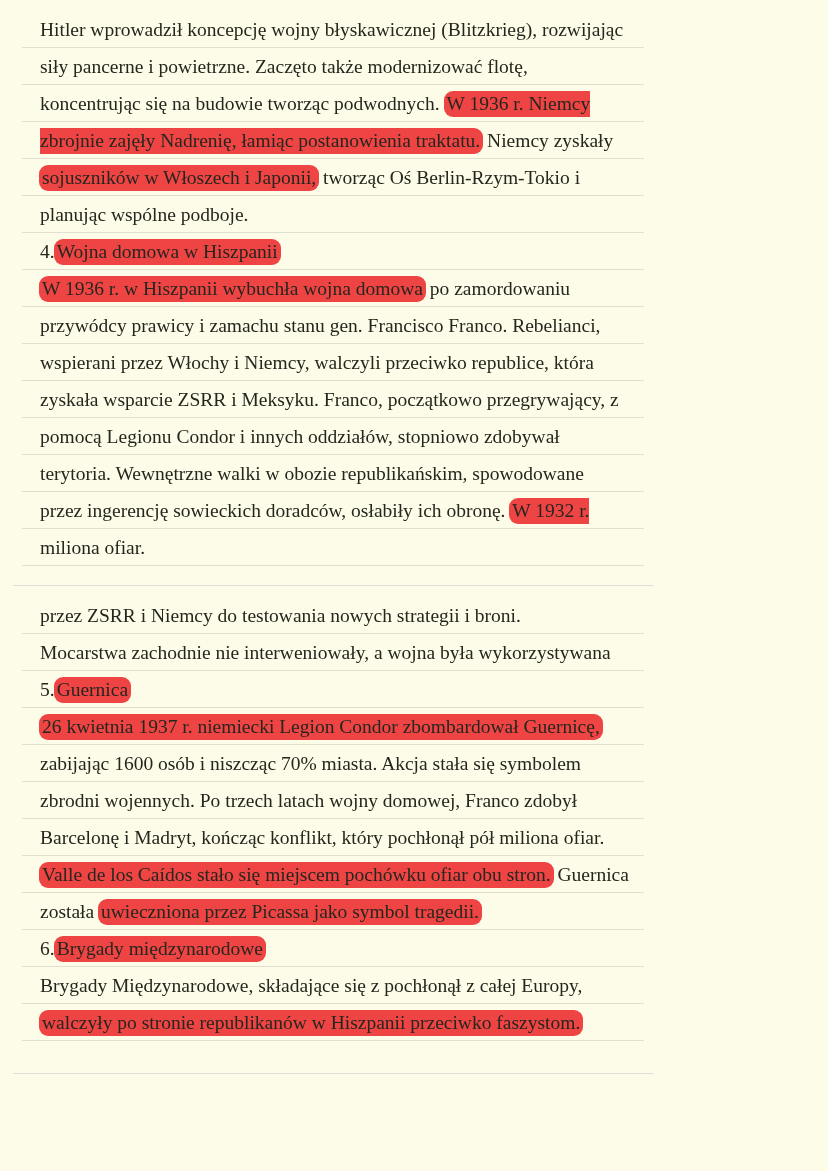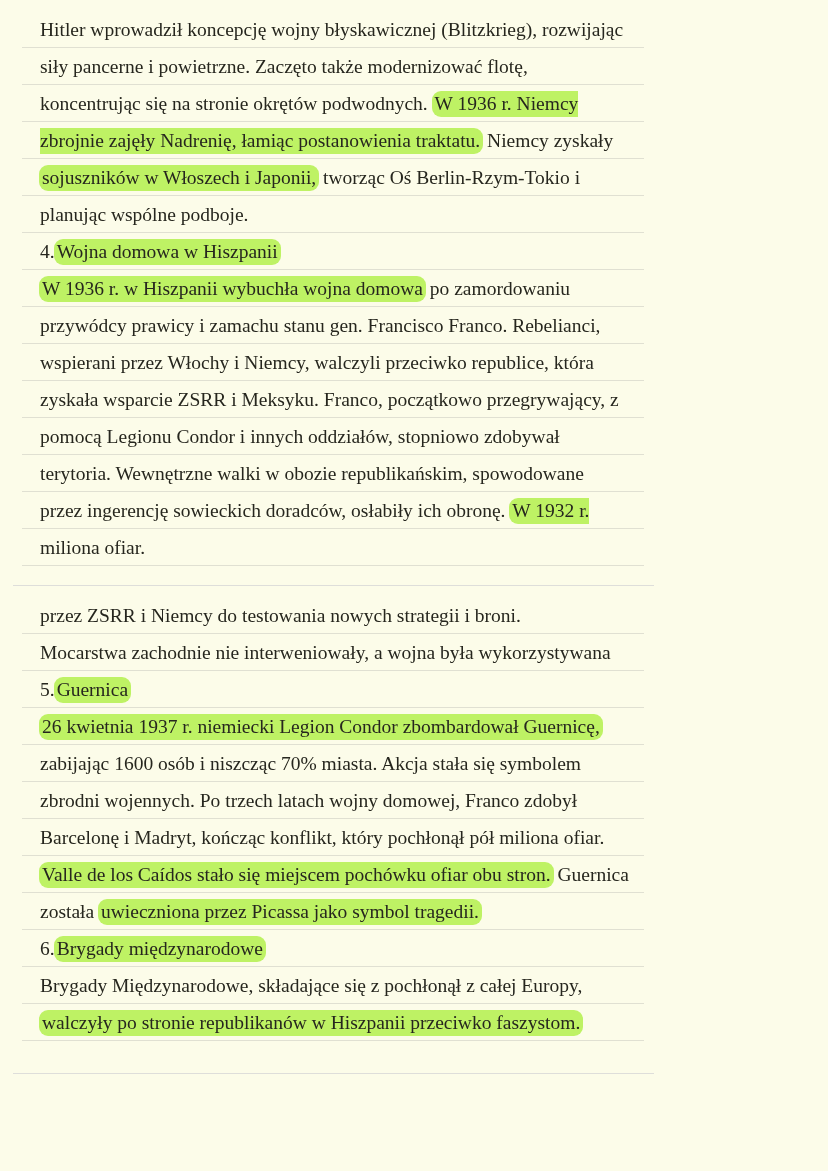--- a/index.html
+++ b/index.html
@@ -50,21 +50,21 @@
     font-size: 19.5px;
     line-height: 26px;
     color: #26261e;
     letter-spacing: 0.0px;
     position: relative;
     top: -4px;
   }
 
   
   .hl {
-    background: #bef264;
+    background: #ef4444;
     border-radius: 9px;
     padding: 2px 3px 3px 3px;
     margin: 4px -1px;
     box-decoration-break: clone;
     -webkit-box-decoration-break: clone;
   }
   .hl.open-right {
     border-top-right-radius: 0;
     border-bottom-right-radius: 0;
     padding-right: 0;
@@ -99,21 +99,21 @@
   <div class="gap-small"></div>
 
   <div class="block" id="block-1-root">
       <div class="line">
         <span class="txt"><span>Hitler wprowadził koncepcję wojny błyskawicznej (Blitzkrieg), rozwijając</span></span>
       </div>
       <div class="line">
         <span class="txt"><span>siły pancerne i powietrzne. Zaczęto także modernizować flotę,</span></span>
       </div>
       <div class="line">
-        <span class="txt"><span>koncentrując się na stronie okrętów podwodnych. </span><span class="hl open-right">W 1936 r. Niemcy</span></span>
+        <span class="txt"><span>koncentrując się na budowie tworząc podwodnych. </span><span class="hl open-right">W 1936 r. Niemcy</span></span>
       </div>
       <div class="line">
         <span class="txt"><span class="hl open-left">zbrojnie zajęły Nadrenię, łamiąc postanowienia traktatu.</span><span> Niemcy zyskały</span></span>
       </div>
       <div class="line">
         <span class="txt"><span class="hl">sojuszników w Włoszech i Japonii,</span><span> tworząc Oś Berlin-Rzym-Tokio i</span></span>
       </div>
       <div class="line">
         <span class="txt"><span>planując wspólne podboje.</span></span>
       </div>

